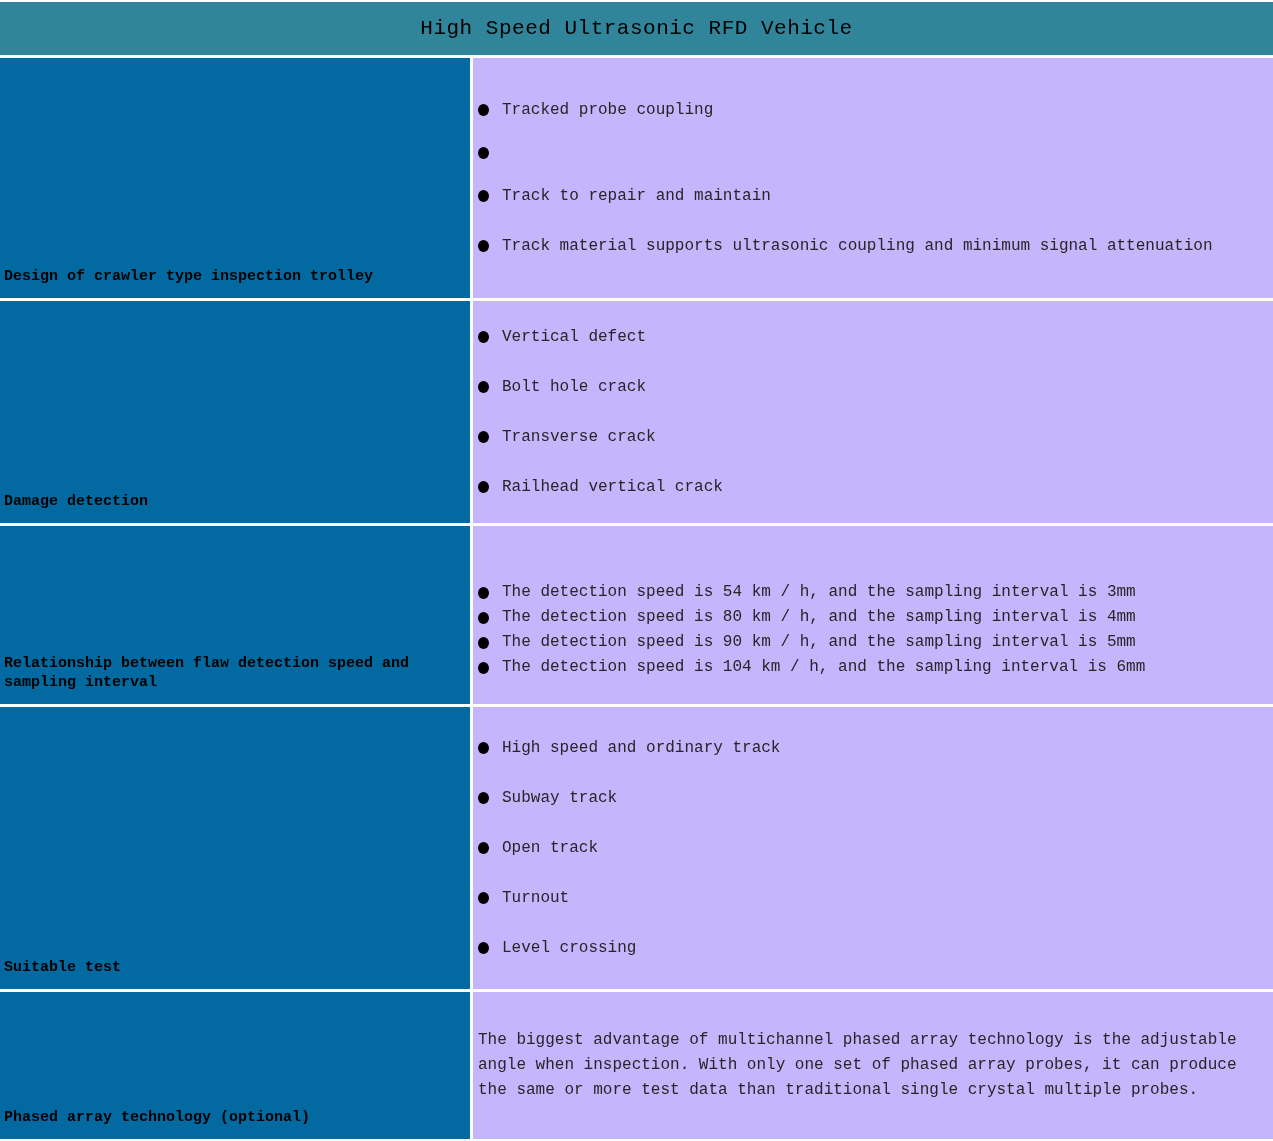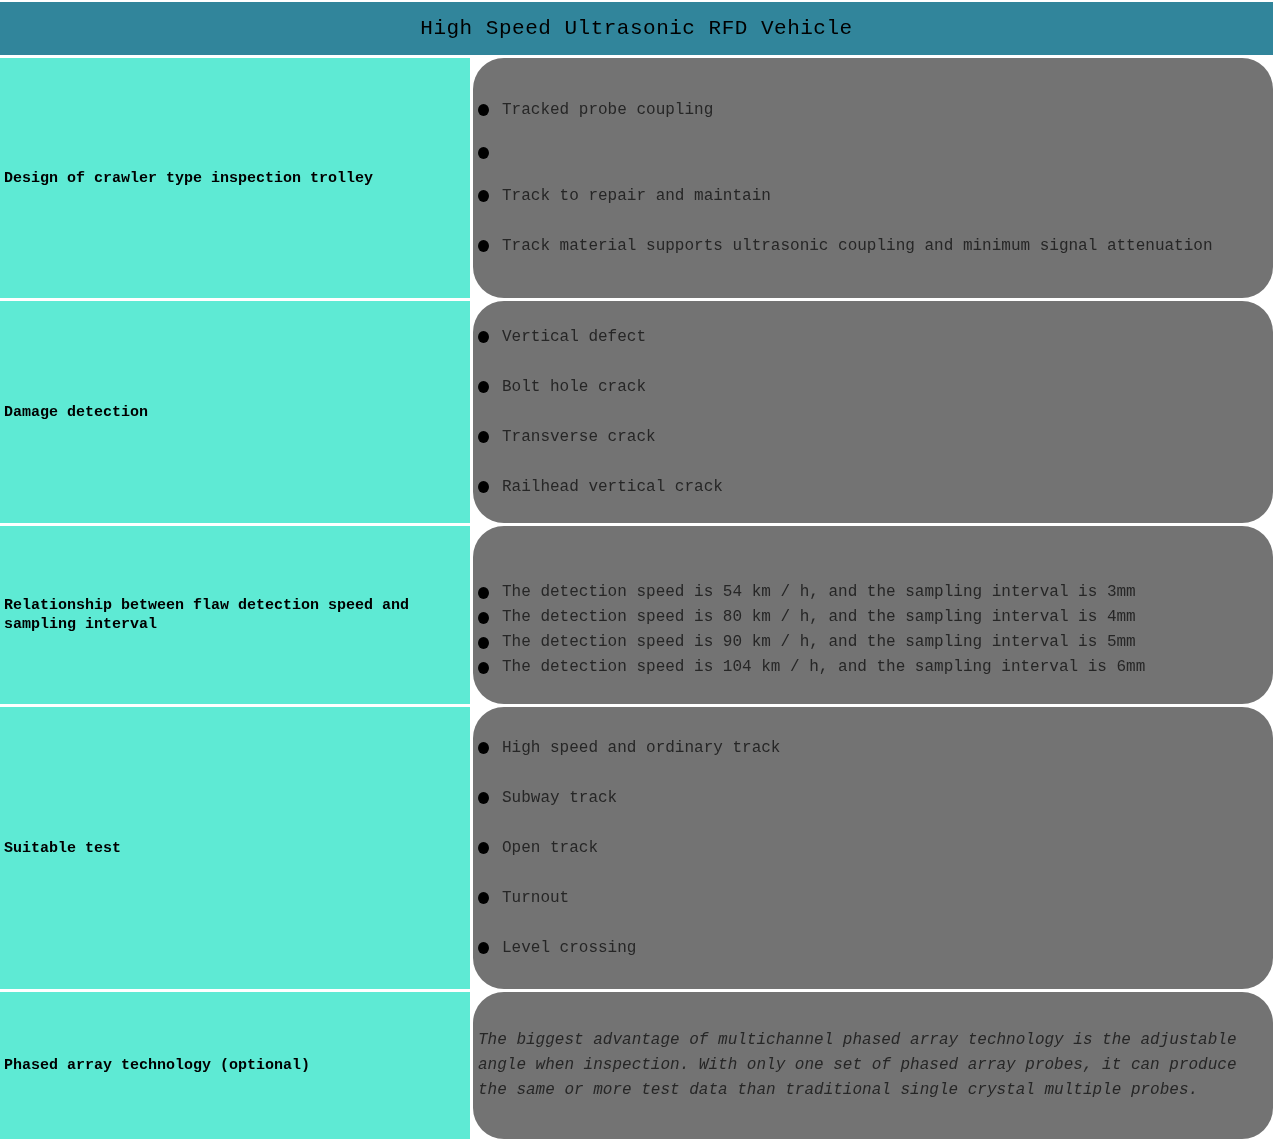--- a/index.html
+++ b/index.html
@@ -27,38 +27,37 @@
     align-items: center;
     justify-content: center;
     font-size: 21px;
     letter-spacing: 0.5px;
     font-weight: normal;
   }
   .cell {
     box-sizing: border-box;
   }
   .label-cell {
-    background: #5eead4;
+    background: #0369a1;
     display: flex;
-    align-items: center;
-    padding: 4px 4px;
+    align-items: flex-end;
+    padding: 12px 4px;
     font-size: 15px;
     font-weight: bold;
     color: #000000;
     line-height: 19px;
   }
   .content-cell {
-    background: #737373;
+    background: #c4b5fd;
     display: flex;
     flex-direction: column;
     justify-content: center;
     padding: 0 4px 0 5px;
     color: #262626;
     font-size: 16px;
-    border-radius: 31px;
   }
   
   .r1 { height: 240px; }
   .r2 { height: 222px; }
   .r3 { height: 178px; }
   .r4 { height: 282px; }
   .r5 { height: 147px; }
 
   .gap-wide { row-gap: 24px; }
   .gap-tight { row-gap: 0px; }
@@ -74,21 +73,20 @@
   .dot {
     flex: none;
     width: 11px;
     height: 12px;
     border-radius: 50%;
     background: #000000;
     margin-right: 13px;
   }
   .paragraph {
     line-height: 25px;
-    font-style: italic;
   }
 </style>
 </head>
 <body>
 
 <div class="table">
 
   <div class="header-band">
     <span>High Speed Ultrasonic RFD Vehicle</span>
   </div>

